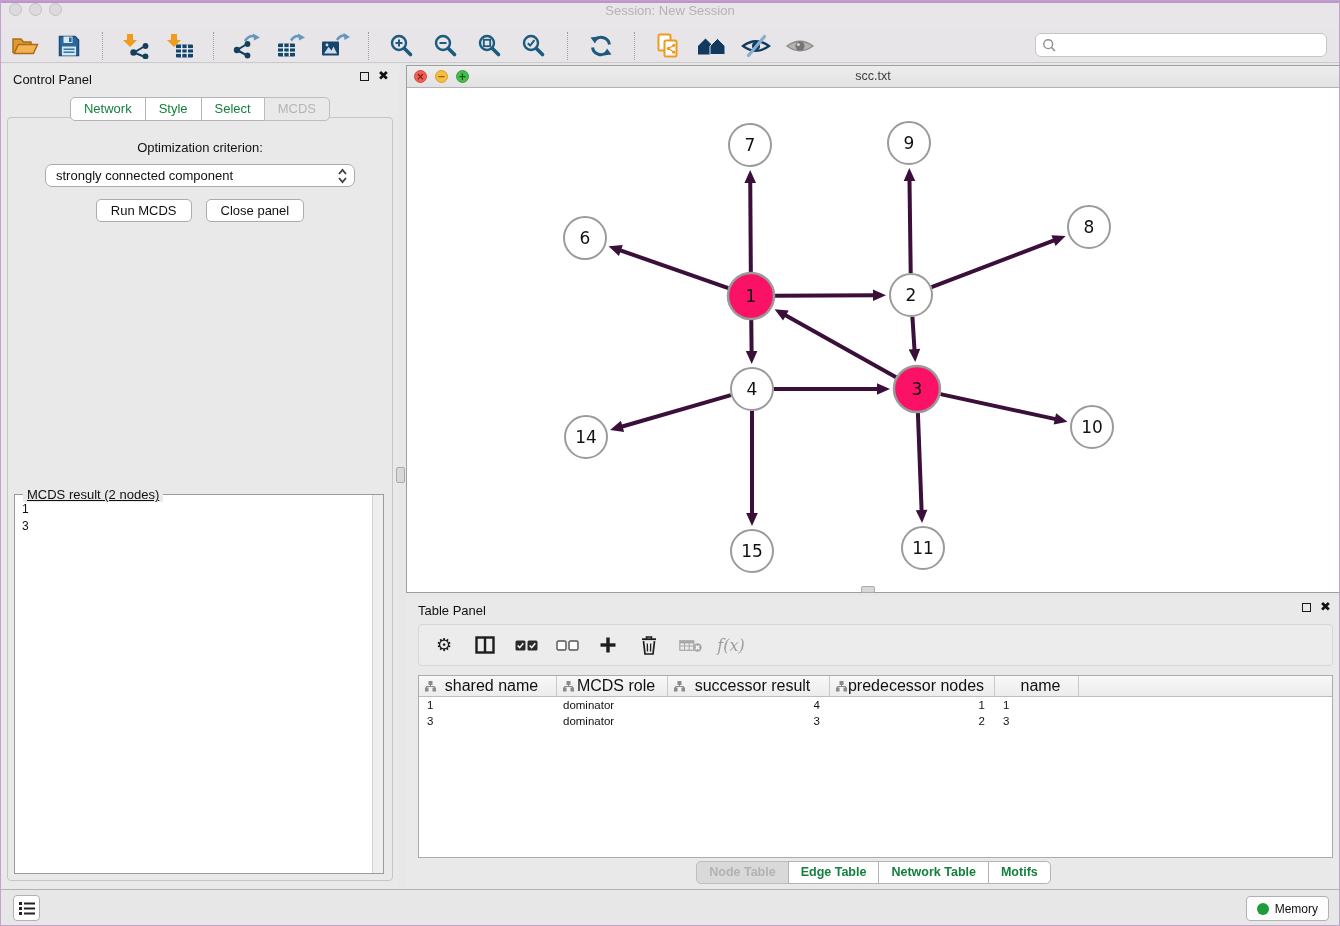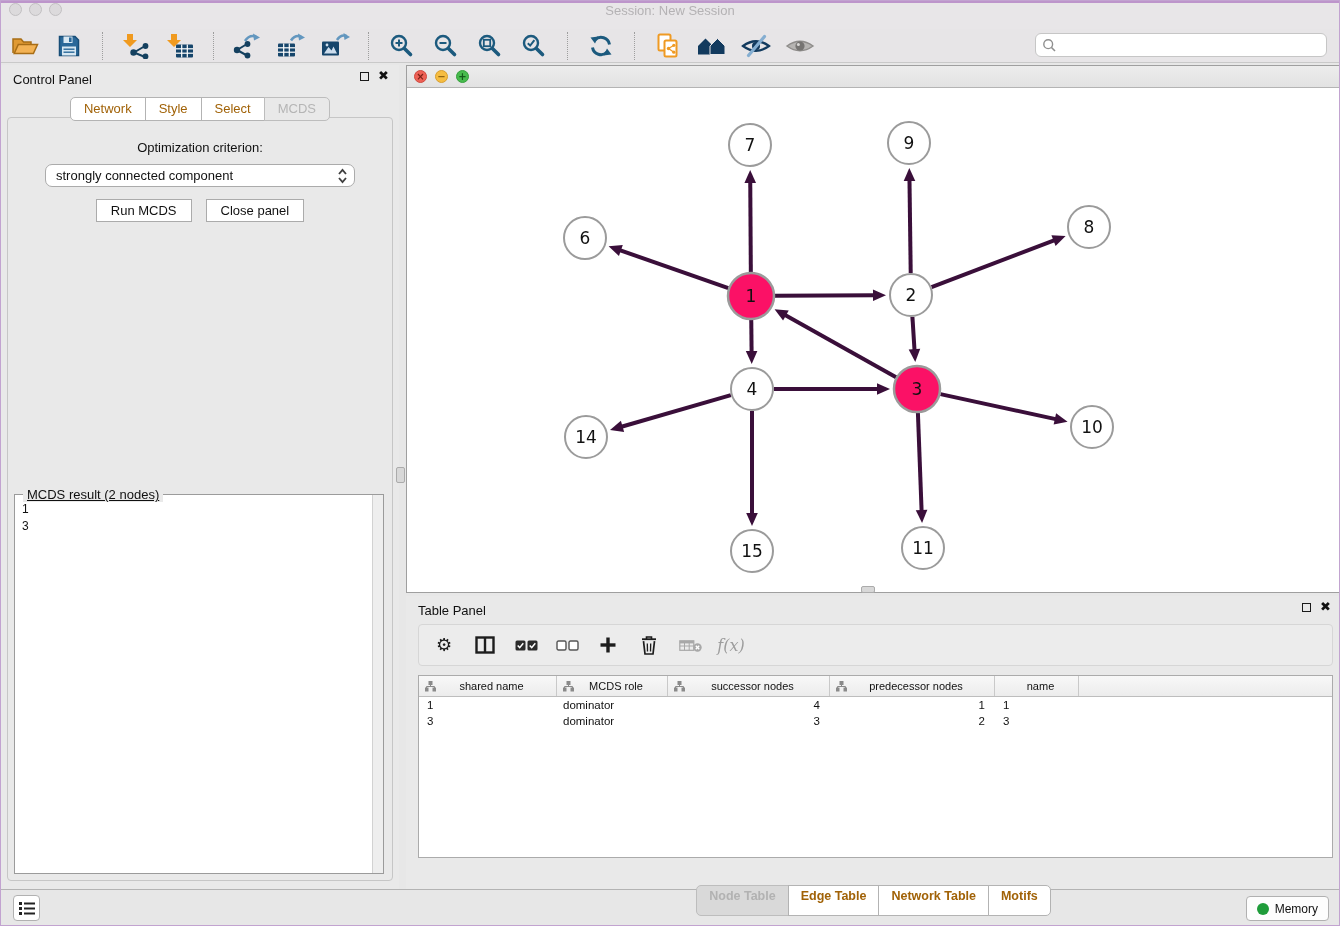--- a/index.html
+++ b/index.html
@@ -27,32 +27,32 @@
 
   
   .control-panel { position:absolute; left:0; top:64px; width:398px; height:824px; background:#e9e9e9; }
   .cp-header { position:relative; height:28px; }
   .panel-title { position:absolute; left:12px; top:7px; font-size:13px; color:#111; }
   .panel-btns { position:absolute; right:10px; top:6px; display:flex; gap:9px; align-items:center; }
   .float-box { width:9px; height:9px; border:1.5px solid #1a1a1a; display:inline-block; }
   .close-x { font-size:13px; font-weight:700; color:#111; line-height:10px; font-family:"DejaVu Sans",sans-serif; }
 
   .cp-tabs { position:absolute; top:32px; left:0; right:0; display:flex; justify-content:center; }
-  .tab { padding:3px 13px 4px; font-size:13px; background:#fff; border:1px solid #b3b3b3; margin-left:-1px; color:#a16207; position:relative; z-index:2; cursor:default; }
+  .tab { padding:3px 13px 4px; font-size:13px; background:#fff; border:1px solid #b3b3b3; margin-left:-1px; color:#15803d; position:relative; z-index:2; cursor:default; }
   .tab:first-child { border-radius:5px 0 0 5px; margin-left:0; }
   .tab:last-child { border-radius:0 5px 5px 0; }
   .tab.active { background:#e9e9e9; color:#b5b5b5; border-color:#bdbdbd; }
   .tabs-bottom .tab.active { background:#d9d9d9; color:#b2b2b2; }
 
   .cp-content { position:absolute; left:6px; right:6px; top:52px; bottom:8px; border:1px solid #c6c6c6; border-radius:4px; background:#e9e9e9; z-index:1; }
   .opt-label { margin-top:22px; text-align:center; font-size:13px; color:#111; }
   .dropdown { position:relative; width:310px; height:23px; margin:9px auto 0; background:#fff; border:1px solid #ababab; border-radius:7px; display:flex; align-items:center; padding-left:10px; font-size:13px; color:#111; }
   .dd-stepper { position:absolute; right:6px; top:2px; }
   .btn-row { display:flex; justify-content:center; gap:14px; margin-top:12px; }
-  .btn { height:23px; padding:0 14px; background:#fff; border:1px solid #ababab; border-radius:0; font-size:13px; color:#111; font-family:"Liberation Sans",sans-serif; cursor:default; }
+  .btn { height:23px; padding:0 14px; background:#fff; border:1px solid #ababab; border-radius:5px; font-size:13px; color:#111; font-family:"Liberation Sans",sans-serif; cursor:default; }
 
   .result-group { position:absolute; left:6px; right:8px; top:376px; height:380px; border:1px solid #9b9b9b; background:#fff; }
   .result-legend { position:absolute; top:-8px; left:8px; background:#e9e9e9; padding:0 4px; font-size:13px; color:#111;text-decoration:underline; }
   .result-lines { padding:6px 6px 0 7px; font-size:12px; line-height:17px; color:#111; }
   .result-scroll { position:absolute; right:0; top:0; bottom:0; width:11px; background:#eeeeee; border-left:1px solid #d2d2d2; }
 
   
   .v-thumb { position:absolute; left:395px; top:466px; width:9px; height:16px; background:#d8d8d8; border:1px solid #ababab; border-radius:2px; z-index:5; }
   .h-thumb { position:absolute; left:860px; top:585px; width:14px; height:7px; background:#d8d8d8; border:1px solid #ababab; border-radius:2px; z-index:5; }
 
@@ -70,33 +70,33 @@
   
   .table-panel { position:absolute; left:405px; top:595px; width:935px; height:295px; background:#e9e9e9; }
   .tp-header { position:relative; height:26px; }
   .tp-toolbar { position:absolute; left:12px; right:8px; top:28px; height:42px; background:#ececec; border:1px solid #d6d6d6; border-radius:4px; display:flex; align-items:center; gap:17px; padding-left:13px; }
   .tpi { border:none; background:transparent; padding:0; display:flex; align-items:center; justify-content:center; width:24px; height:26px; cursor:default; }
   .gear-glyph { font-family:"DejaVu Sans",sans-serif; font-size:18px; color:#1d1d1d; line-height:1; }
   .fx { font-family:"DejaVu Serif",serif; font-style:italic; font-size:16px; color:#9d9d9d; }
 
   .tp-table { position:absolute; left:12px; right:8px; top:79px; height:183px; border:1px solid #ababab; background:#fff; overflow:hidden; }
   .tp-head { display:flex; height:21px; background:linear-gradient(#f8f8f8,#ececec); border-bottom:1px solid #bdbdbd; }
-  .th { position:relative; display:flex; align-items:center; justify-content:center; gap:5px; font-size:11px; color:#111; border-right:1px solid #c9c9c9; }
+  .th { position:relative; display:flex; align-items:center; justify-content:center; gap:5px; font-size:16px; color:#111; border-right:1px solid #c9c9c9; }
   .th .hier { position:absolute; left:6px; top:5px; }
   .th span { padding-left:8px; }
   .c0{width:138px}.c1{width:111px}.c2{width:162px}.c3{width:165px}.c4{width:84px}.cf{flex:1;border-right:none}
   .trow { display:flex; height:16px; font-size:11.5px; color:#111; align-items:center; }
   .td { overflow:hidden; white-space:nowrap; }
   .td.c0 { padding-left:8px; }
   .td.c1 { padding-left:6px; }
   .td.c2, .td.c3 { text-align:right; padding-right:10px; }
   .td.c4 { padding-left:8px; }
 
   .tabs-bottom { position:absolute; left:0; right:0; top:265px; display:flex; justify-content:center; }
-  .tabs-bottom .tab { font-size:12.5px; font-weight:700; padding:3px 12px 12px;margin-top:24px; }
+  .tabs-bottom .tab { font-size:12.5px; font-weight:700; padding:3px 12px 4px; }
   .tabs-bottom .tab.active { font-weight:700; }
 
   
   .status-bar { position:absolute; left:0; right:0; bottom:0; height:36px; background:#e7e7e7; border-top:1px solid #b3b3b3; }
   .list-btn { position:absolute; left:12px; top:5px; width:27px; height:26px; background:#fff; border:1px solid #b1b1b1; border-radius:4px; display:flex; align-items:center; justify-content:center; cursor:default; }
   .memory-btn { position:absolute; right:10px; top:6px; height:25px; padding:0 10px; background:#fdfdfd; border:1px solid #b1b1b1; border-radius:4px; display:flex; align-items:center; gap:6px; font-size:12px; color:#111; cursor:default; }
   .mem-dot { width:12px; height:12px; border-radius:50%; background:#1f9c3a; display:inline-block; }
 </style>
 </head>
 <body>
@@ -305,20 +305,21 @@
 <div class="v-thumb"></div>
 <div class="h-thumb"></div>
 
 <div class="network-window">
   <div class="nw-titlebar">
     <div class="nw-lights">
       <span class="light red">×</span>
       <span class="light yellow">−</span>
       <span class="light green">+</span>
     </div>
+    <div class="nw-title">scc.txt</div>
   </div>
   <div class="nw-canvas">
     <svg id="graph-svg" width="932" height="504">
         <line x1="343.84106308791655" y1="184.0005262753956" x2="343.2384053681252" y2="92.99921058690661" stroke="#3a0f3a" stroke-width="4"></line>
         <polygon points="343.1655592834203,81.99945179646292 349.0515229275782,94.96075697687013 337.45177729401945,95.03757648437715" fill="#3a0f3a"></polygon>
         <line x1="321.34314698911055" y1="200.08375015282175" x2="211.98527951633417" y2="161.87437477076736" stroke="#3a0f3a" stroke-width="4"></line>
         <polygon points="201.60088855300984,158.24609359081066 215.78644431364302,157.05865611373392 211.9602568875069,168.0094684023305" fill="#3a0f3a"></polygon>
         <line x1="367.9995312637325" y1="207.8500029296017" x2="468.00070310440134" y2="207.22499560559748" stroke="#3a0f3a" stroke-width="4"></line>
         <polygon points="479.00048826694535,207.15624694833159 466.0369914577699,213.0373820835327 465.964492873744,201.4376086393953" fill="#3a0f3a"></polygon>
         <line x1="344.25804959867384" y1="231.9986126766658" x2="344.6129256019893" y2="265.00208098500127" stroke="#3a0f3a" stroke-width="4"></line>
@@ -492,21 +493,21 @@
             <g stroke="#8a8a8a" stroke-width="1" fill="#8a8a8a">
               <rect x="4" y="0.5" width="3" height="3"></rect>
               <line x1="5.5" y1="3.5" x2="5.5" y2="5.5"></line>
               <line x1="1.5" y1="5.5" x2="9.5" y2="5.5"></line>
               <line x1="1.5" y1="5.5" x2="1.5" y2="7"></line>
               <line x1="9.5" y1="5.5" x2="9.5" y2="7"></line>
               <rect x="0" y="7" width="3" height="3"></rect>
               <rect x="8" y="7" width="3" height="3"></rect>
             </g>
           </svg>
-        <span>successor nodes</span>
+        <span>successor result</span>
       </div>
       <div class="th c3">
         <svg class="hier" width="11" height="11" viewBox="0 0 11 11">
             <g stroke="#8a8a8a" stroke-width="1" fill="#8a8a8a">
               <rect x="4" y="0.5" width="3" height="3"></rect>
               <line x1="5.5" y1="3.5" x2="5.5" y2="5.5"></line>
               <line x1="1.5" y1="5.5" x2="9.5" y2="5.5"></line>
               <line x1="1.5" y1="5.5" x2="1.5" y2="7"></line>
               <line x1="9.5" y1="5.5" x2="9.5" y2="7"></line>
               <rect x="0" y="7" width="3" height="3"></rect>

